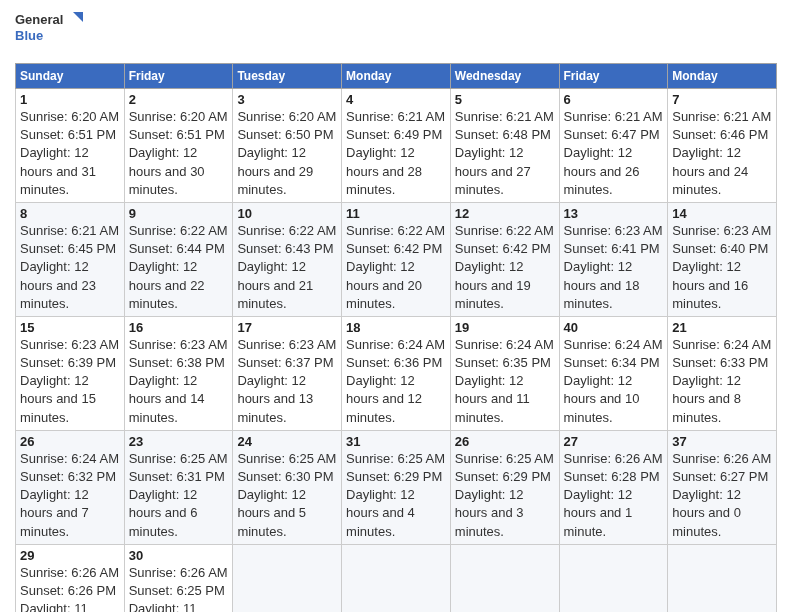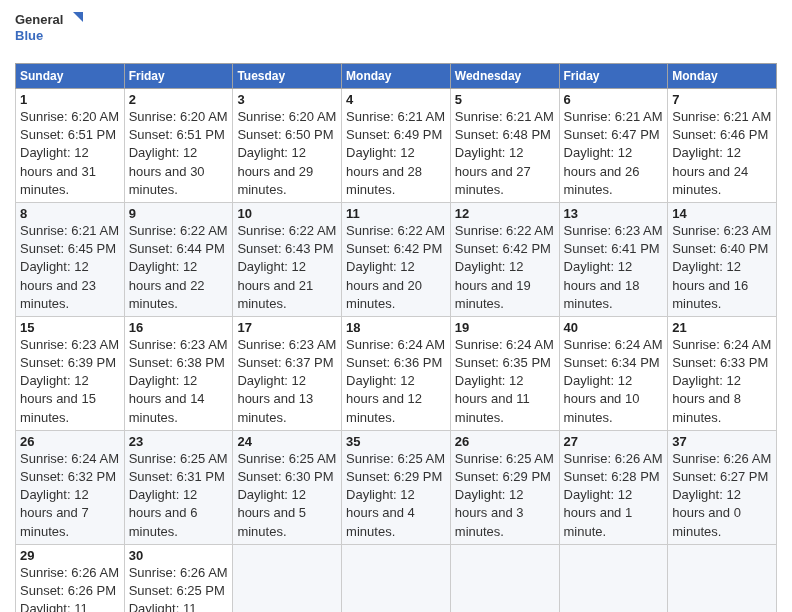--- a/index.html
+++ b/index.html
@@ -304,21 +304,21 @@
       </td>
           <td>
         <span class="day-number">24</span>
         <div class="day-info">
           Sunrise: 6:25 AM<br>
           Sunset: 6:30 PM<br>
           Daylight: 12 hours and 5 minutes.
         </div>
       </td>
           <td>
-        <span class="day-number">35</span>
+        <span class="day-number">31</span>
         <div class="day-info">
           Sunrise: 6:25 AM<br>
           Sunset: 6:29 PM<br>
           Daylight: 12 hours and 4 minutes.
         </div>
       </td>
           <td>
         <span class="day-number">26</span>
         <div class="day-info">
           Sunrise: 6:25 AM<br>

